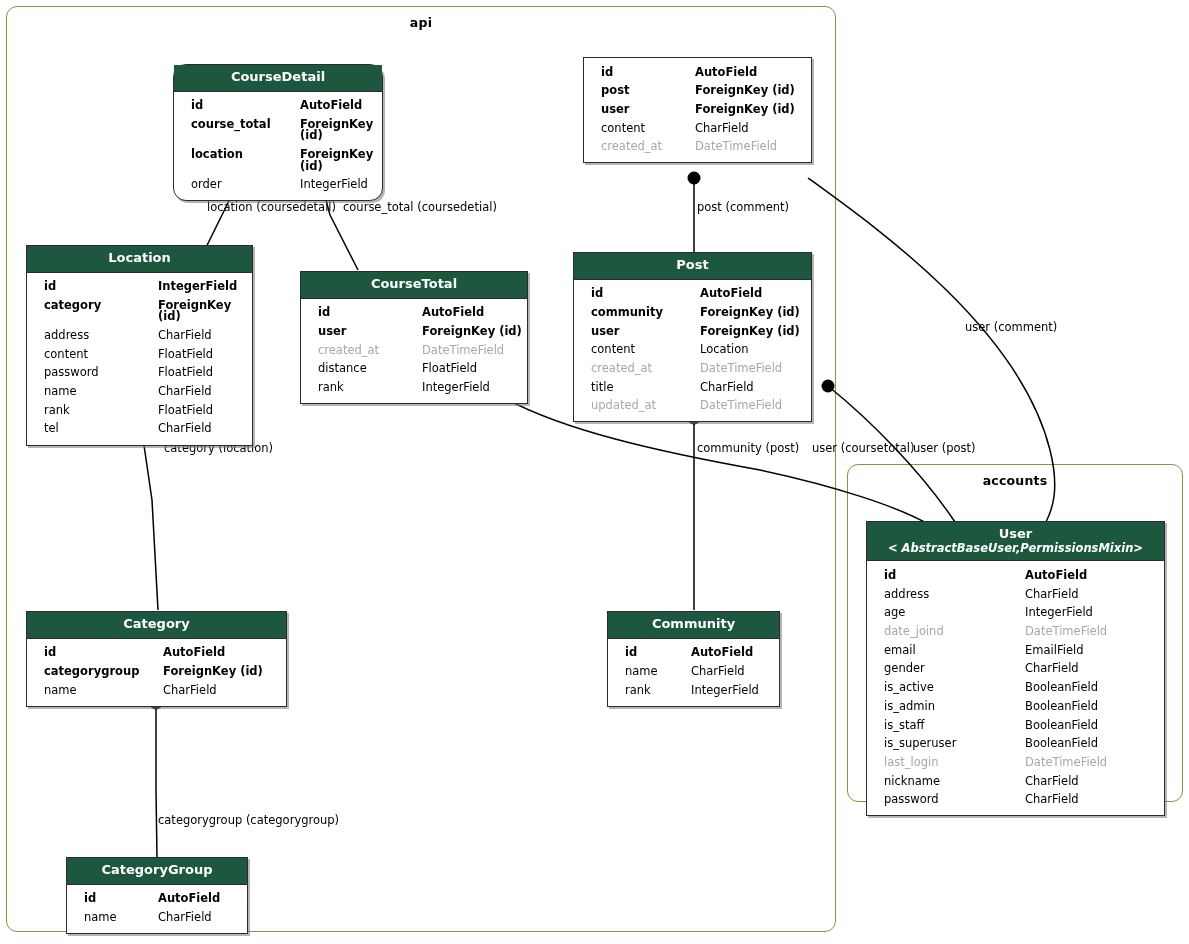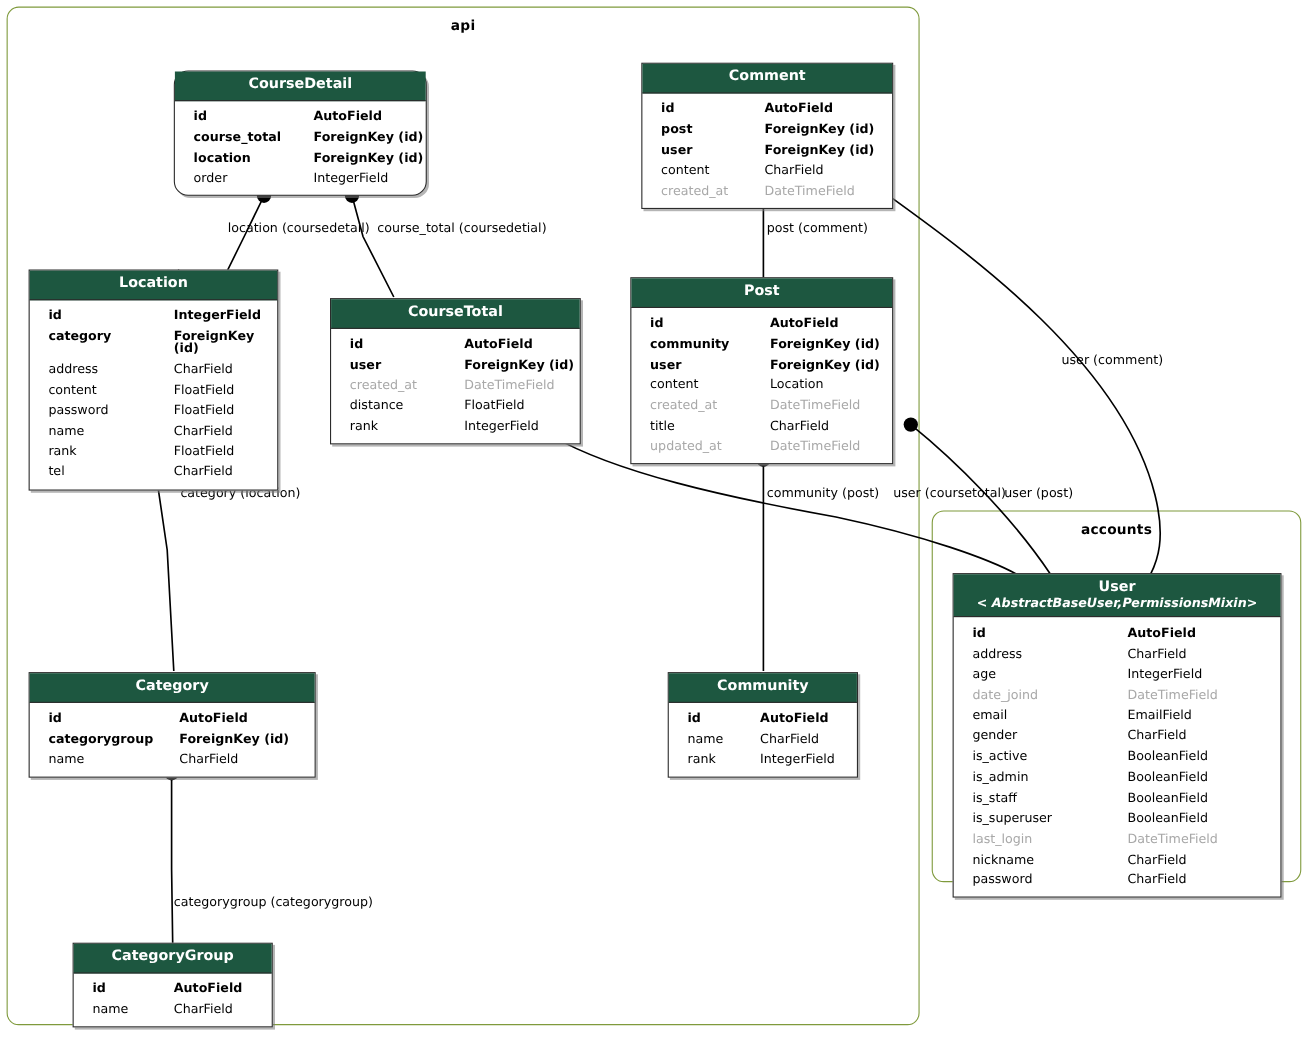--- a/index.html
+++ b/index.html
@@ -145,21 +145,21 @@
   <div class="edge-label" style="left:207px; top:202px;">location (coursedetail)</div>
   <div class="edge-label" style="left:343px; top:202px;">course_total (coursedetial)</div>
   <div class="edge-label" style="left:697px; top:202px;">post (comment)</div>
   <div class="edge-label" style="left:965px; top:322px;">user (comment)</div>
   <div class="edge-label" style="left:146px; top:443px;margin-left:18px;">category (location)</div>
   <div class="edge-label" style="left:697px; top:443px;">community (post)</div>
   <div class="edge-label" style="left:812px; top:443px;">user (coursetotal)</div>
   <div class="edge-label" style="left:913px; top:443px;">user (post)</div>
   <div class="edge-label" style="left:158px; top:815px;">categorygroup (categorygroup)</div>
 
-  <div class="entity" id="ent-coursedetail" style="left:158px; top:64px; width:230px;border-radius:13px;">
+  <div class="entity" id="ent-coursedetail" style="left:173px; top:64px; width:210px;border-radius:13px;">
     <div class="entity-header">
       <span>CourseDetail</span>
     </div>
     <div class="entity-body">
       <div class="field-row bold">
           <span class="field-name" style="width:105px">id</span>
           <span class="field-type">AutoField</span>
         </div>
       <div class="field-row bold">
           <span class="field-name" style="width:105px">course_total</span>
@@ -170,23 +170,20 @@
           <span class="field-type">ForeignKey (id)</span>
         </div>
       <div class="field-row">
           <span class="field-name" style="width:105px">order</span>
           <span class="field-type">IntegerField</span>
         </div>
     </div>
   </div>
 
   <div class="entity" id="ent-comment" style="left:583px; top:57px; width:229px;">
-    <div class="entity-header">
-      <span>Comment</span>
-    </div>
     <div class="entity-body">
       <div class="field-row bold">
           <span class="field-name" style="width:90px">id</span>
           <span class="field-type">AutoField</span>
         </div>
       <div class="field-row bold">
           <span class="field-name" style="width:90px">post</span>
           <span class="field-type">ForeignKey (id)</span>
         </div>
       <div class="field-row bold">

